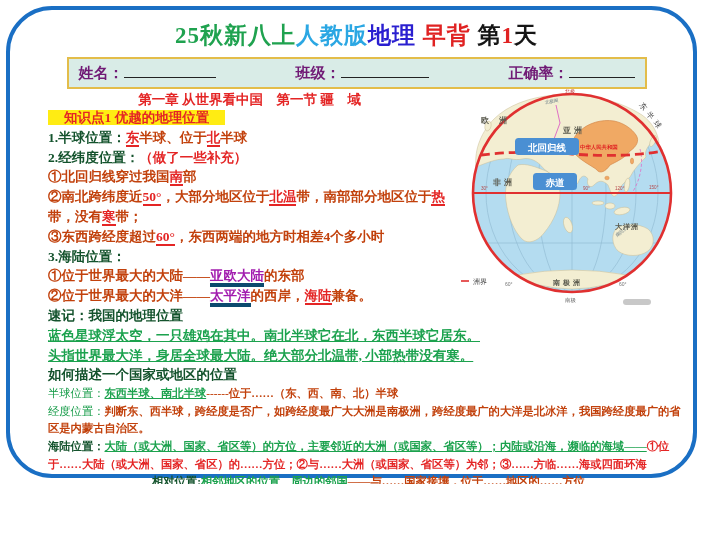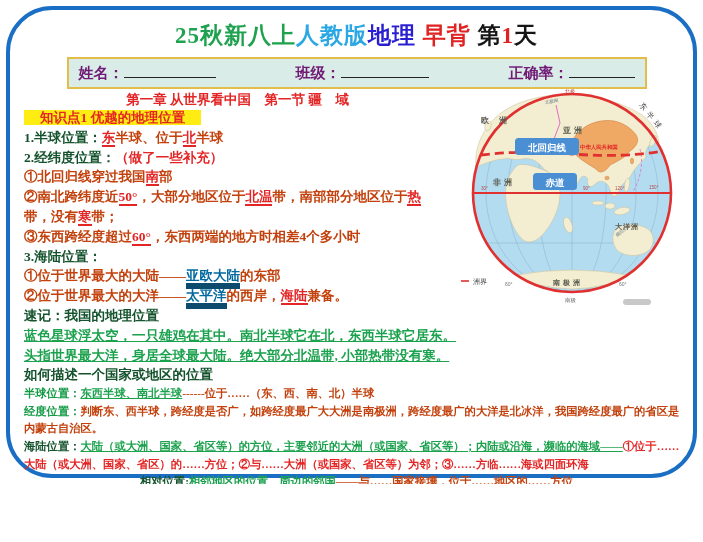--- a/index.html
+++ b/index.html
@@ -8,34 +8,34 @@
   .frame{position:absolute;inset:6px;border:4px solid #1a6fc4;border-radius:46px;pointer-events:none;}
   .inner{position:absolute;left:24px;right:14px;top:18px;bottom:12px;}
   .title{text-align:center;font-size:23px;font-weight:bold;letter-spacing:1px;margin:2px 0 6px 0;}
   .formbar{width:556px;margin:0 auto;background:#d9ece7;border:2px solid #e3bd4a;
            padding:5px 10px 4px 10px;font-size:15px;color:#701a75;display:flex;justify-content:space-between;}
   .field{white-space:nowrap;font-weight:600;}
   .blank{display:inline-block;height:13px;border-bottom:1.6px solid #222;vertical-align:baseline;}
   .blank.w1{width:92px}.blank.w2{width:88px}.blank.w3{width:66px}
   .bodytext{margin-top:2px;}
   .map-wrap{float:right;width:238px;height:230px;margin:-2px -6px 2px 6px;}
-  .line{font-size:13.5px;line-height:19.8px;font-weight:600;white-space:normal;}
+  .line{font-size:13.5px;line-height:19.8px;font-weight:600;white-space:normal;margin-left:24px;}
   .line.chapter{text-align:center;font-size:13.5px;line-height:17px;}
   .line.sm{font-size:11.3px;line-height:17.6px;}
   .line.sm-center{text-align:center;}
   
   .sg-tg{color:#1fa24f}.sg-tc{color:#2ba7e3}.sg-tdb{color:#2a1fd0}.sg-tr{color:#e02222}.sg-tk{color:#151515}
   .sg-hl{background:#ffec13;color:#e42525;font-weight:bold;padding:0 16px;}
   .sg-bl{color:#14532d;font-weight:bold;}
   .sg-k{color:#c2410c;}
   .sg-r{color:#e42525;font-weight:bold;}
   .sg-ru{color:#e42525;font-weight:bold;border-bottom:2px solid #e42525;}
-  .sg-rbu{color:#0369a1;font-weight:bold;border-bottom:6px solid #0c4a6e;}
+  .sg-rbu{color:#a21caf;font-weight:bold;border-bottom:4px solid #0c4a6e;}
   .sg-g{color:#1ca24e;font-weight:600;text-decoration:underline;}
-  .sg-gb{color:#129a45;font-weight:bold;}
+  .sg-gb{color:#129a45;font-weight:normal;}
   svg text{font-family:"Liberation Sans","DejaVu Sans",sans-serif;}
 </style>
 </head>
 <body>
 
 <div class="page">
   <div class="frame"></div>
   <div class="inner">
 
     <div class="title"><span class="sg-tg">25秋新八上</span><span class="sg-tc">人教版</span><span class="sg-tdb">地理</span><span class="sg-tr"> 早背</span><span class="sg-tk"> 第</span><span class="sg-tr">1</span><span class="sg-tk">天</span></div>

